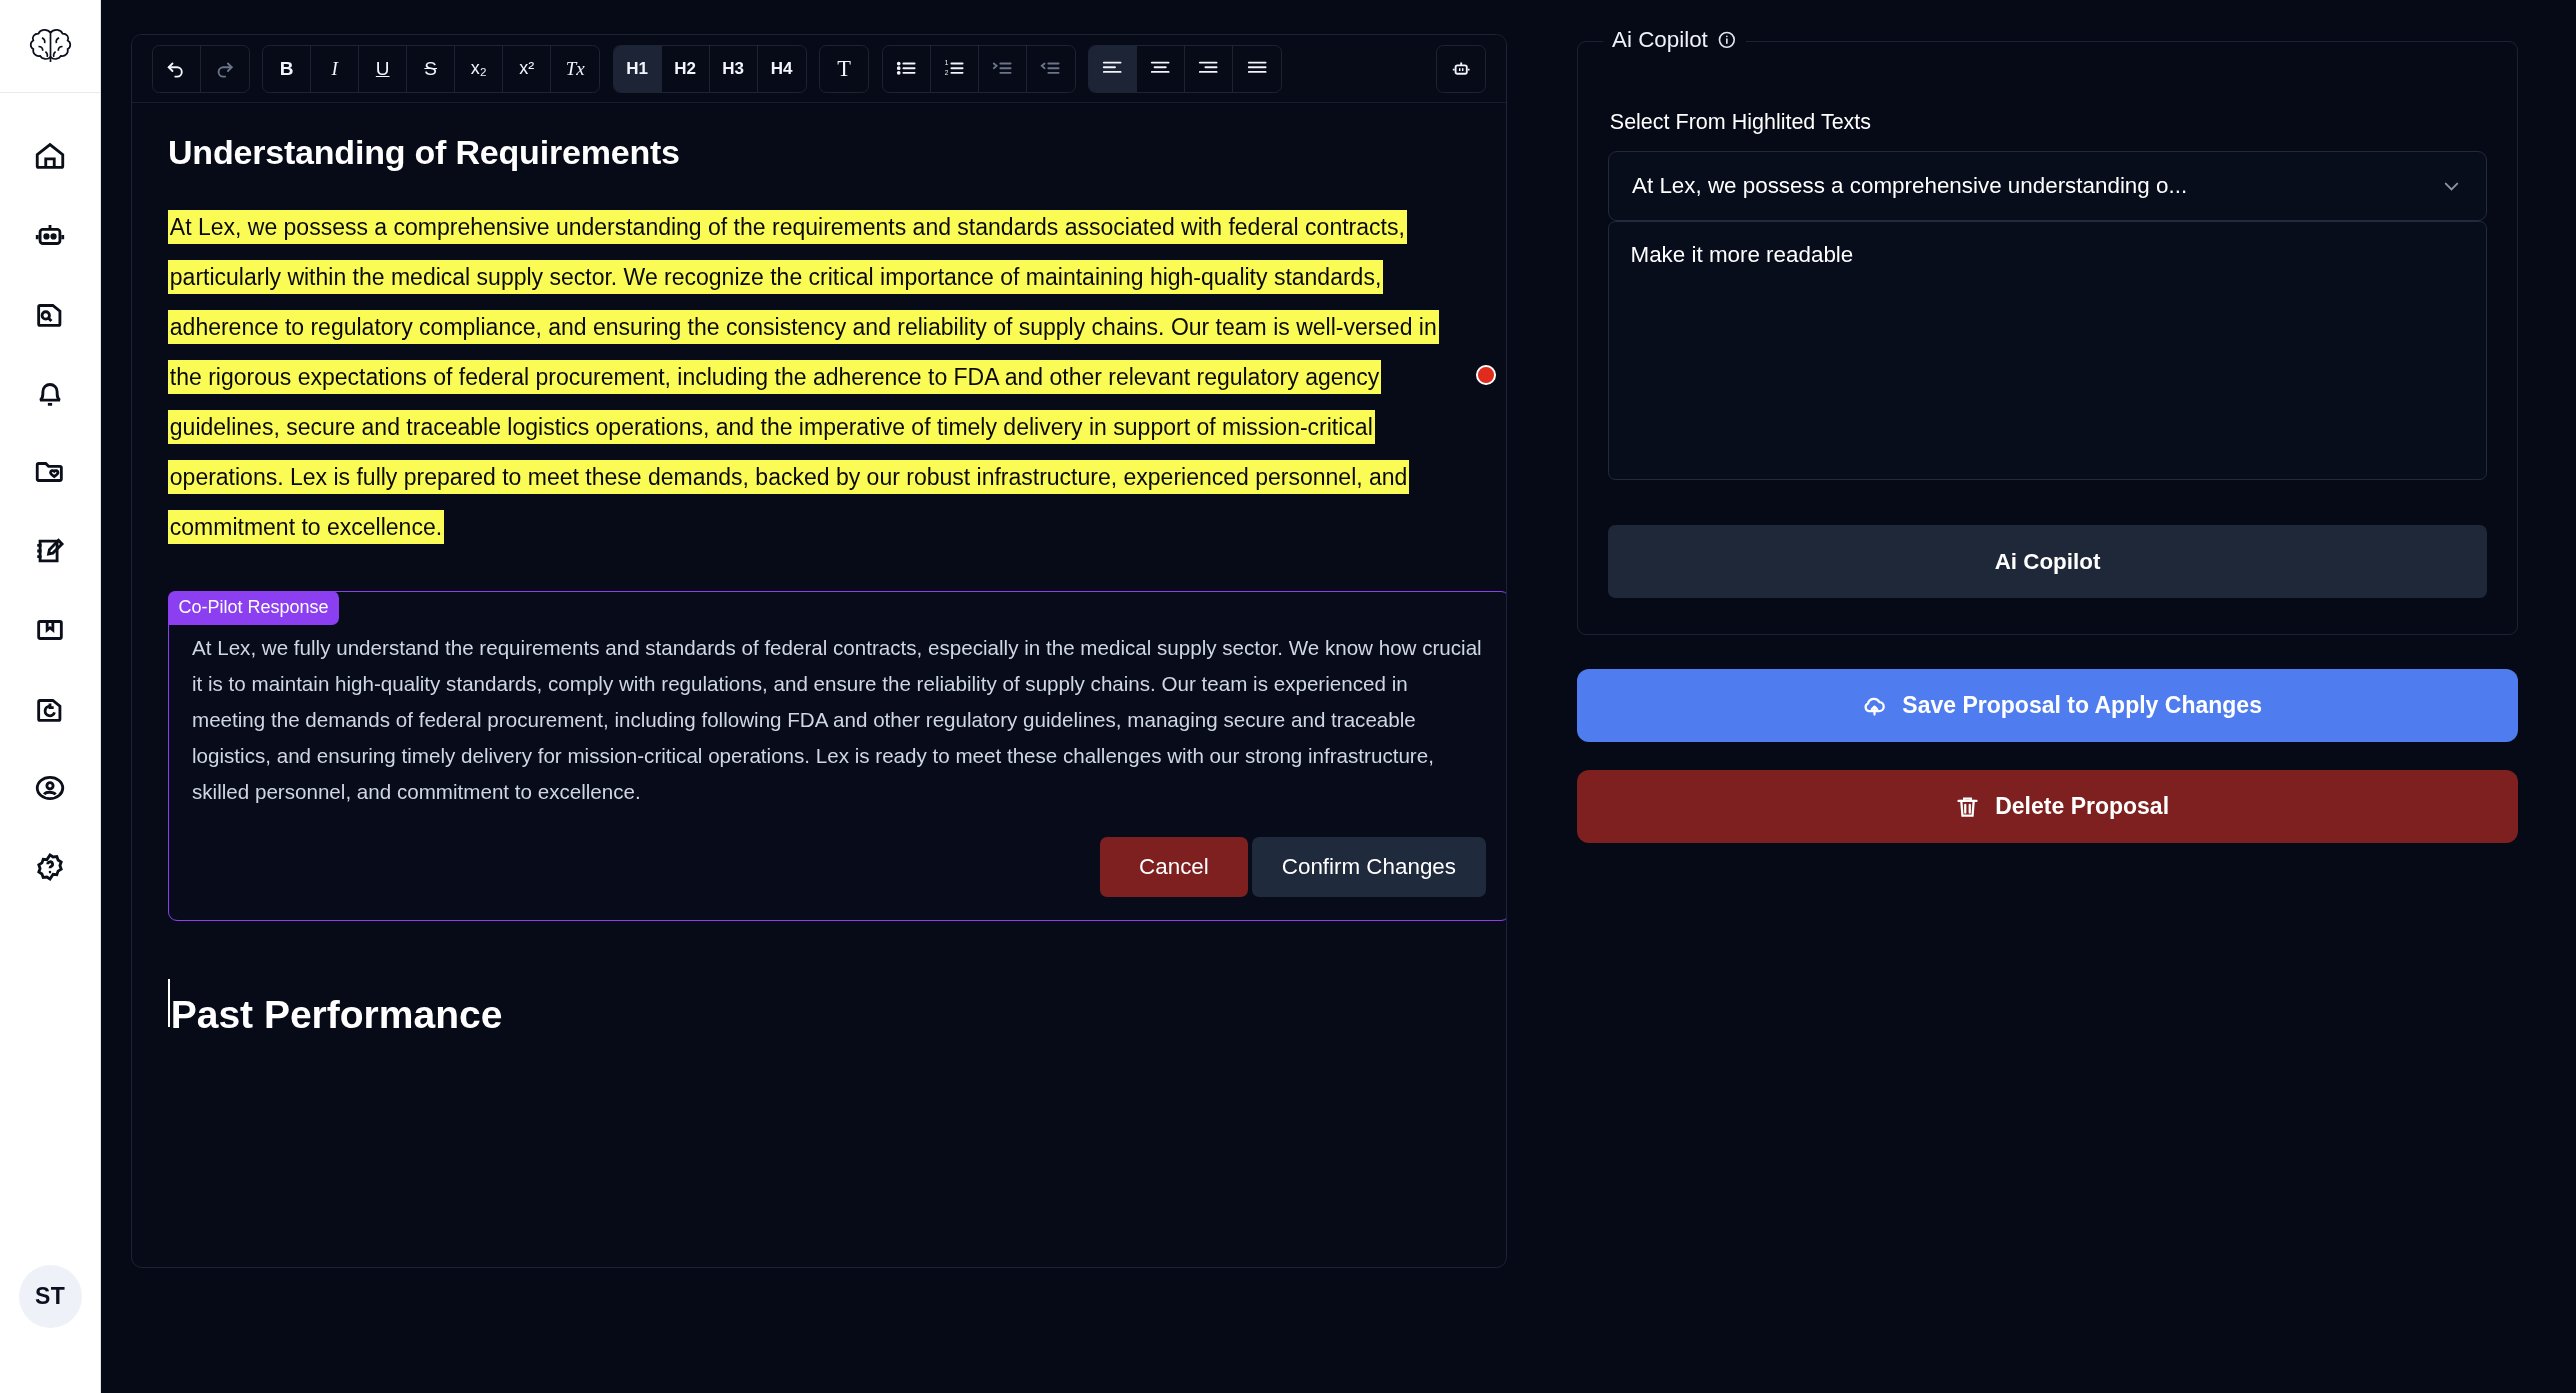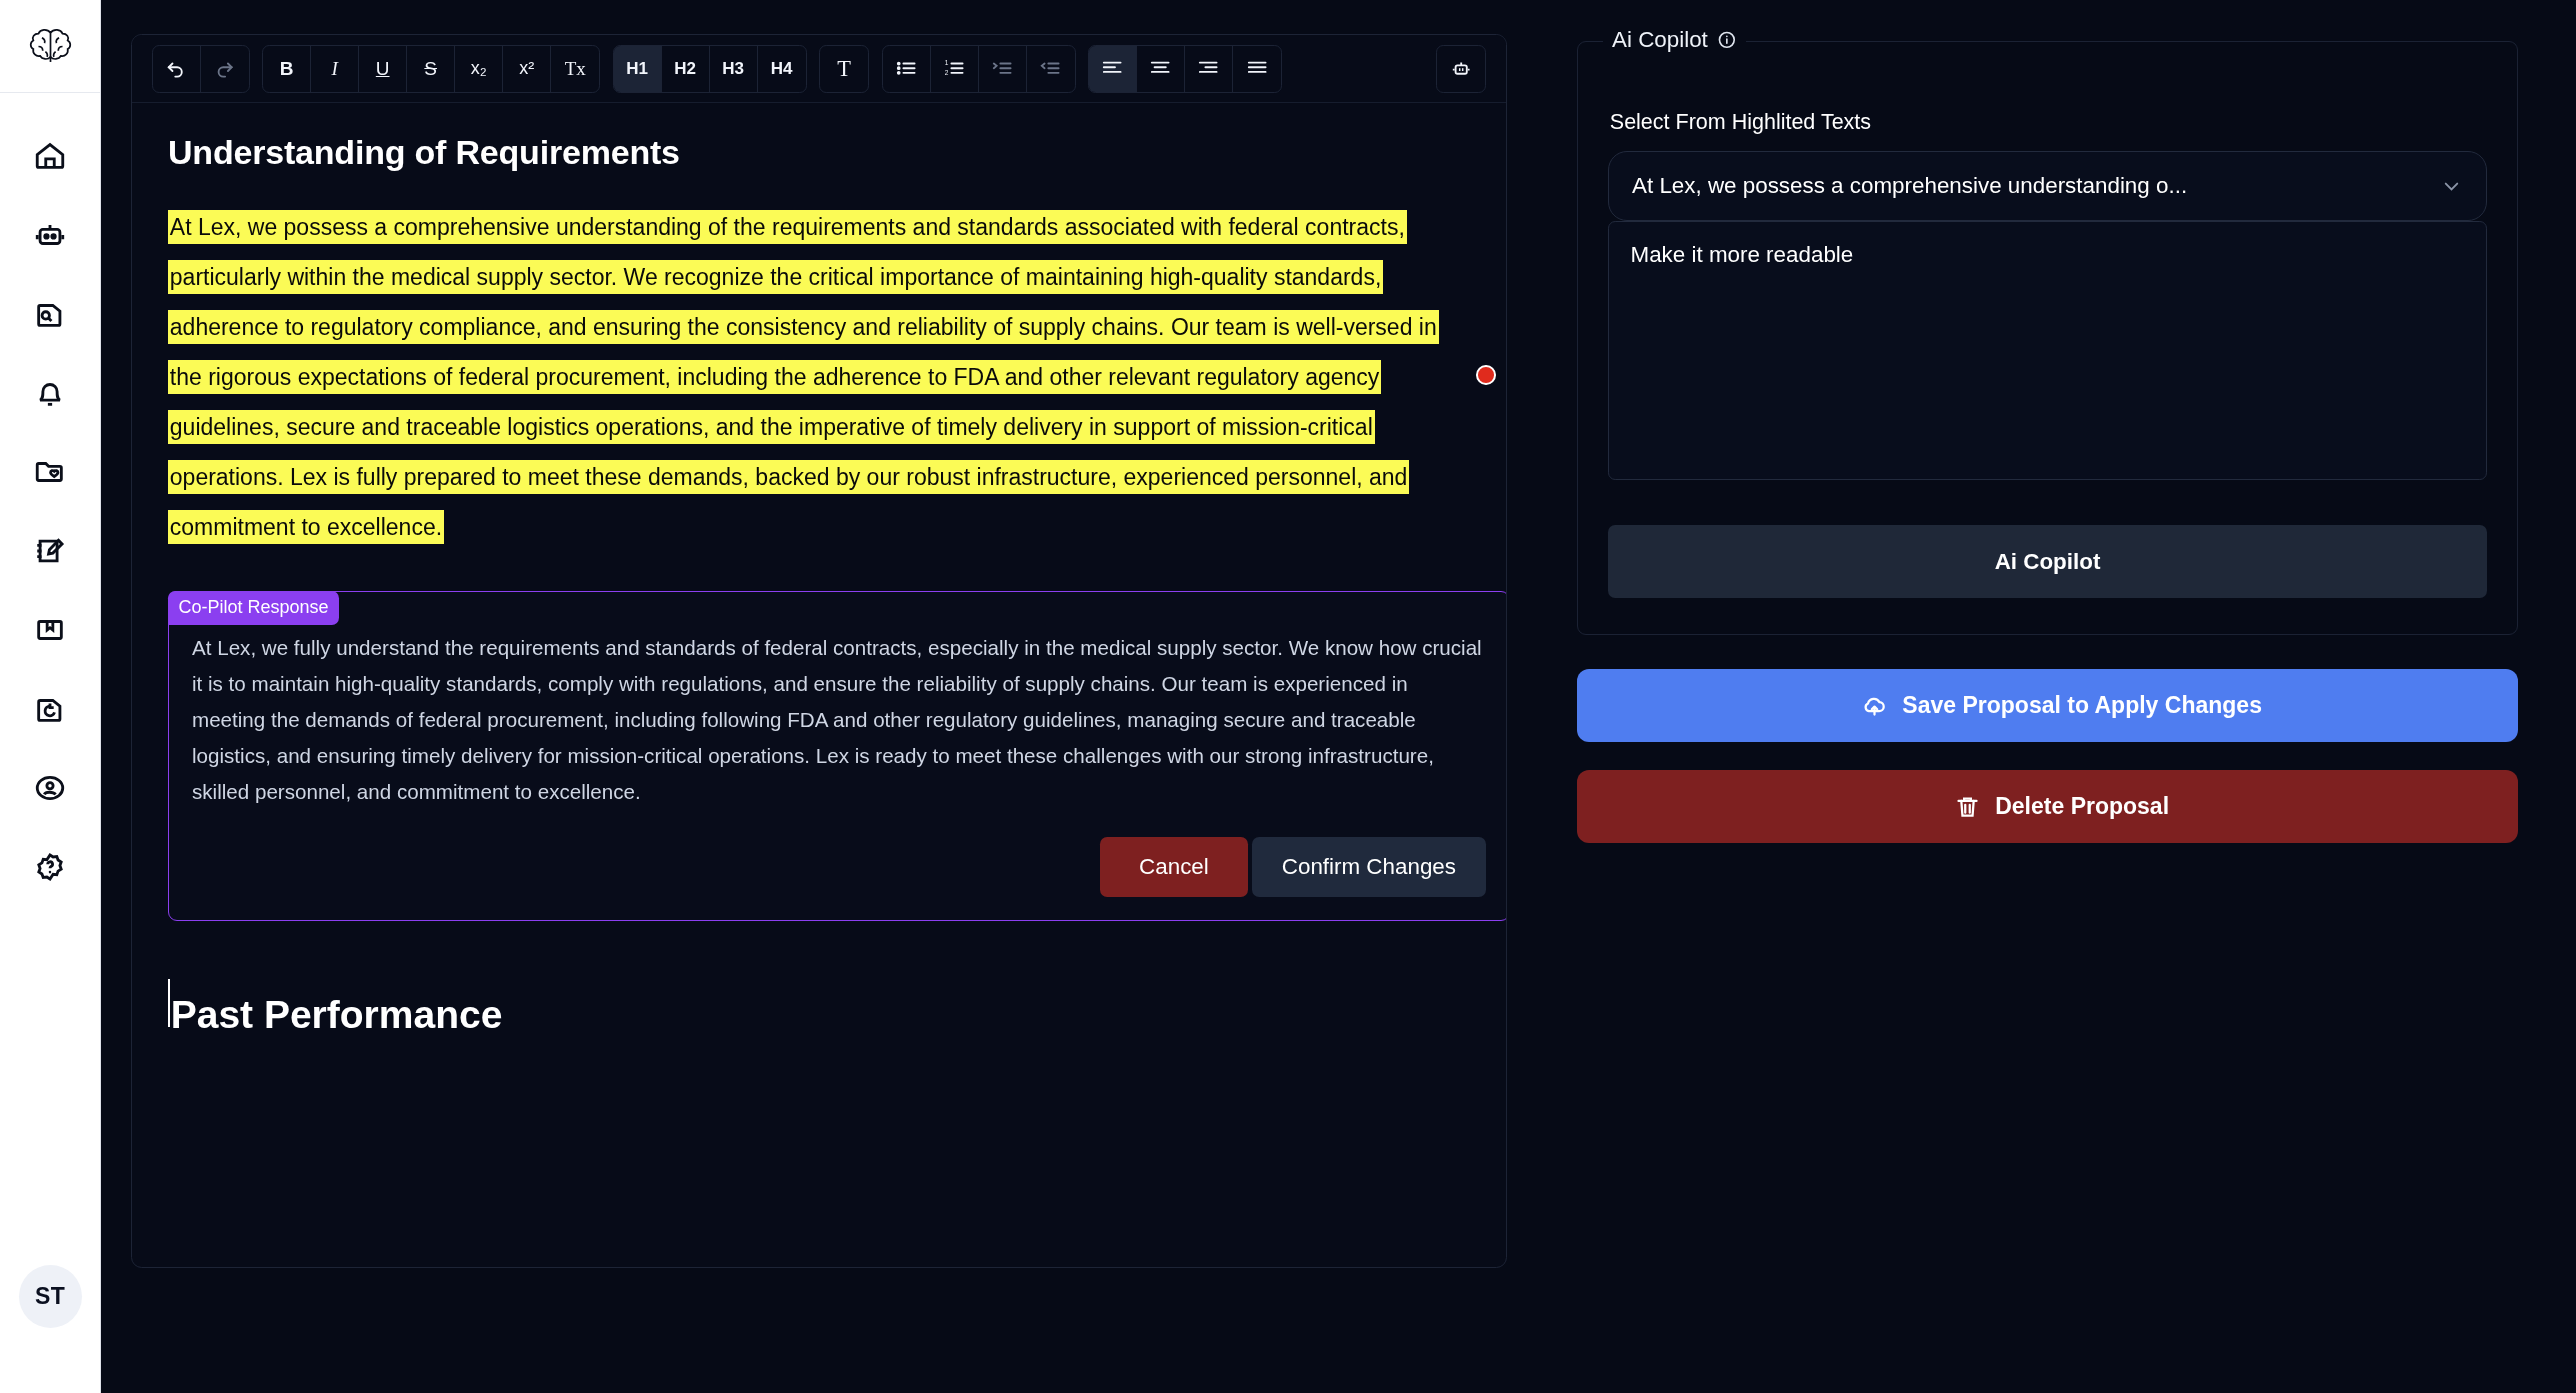--- a/index.html
+++ b/index.html
@@ -147,21 +147,21 @@
   }
   .legend {
     position: absolute; top: -15px; left: 25px;
     background: #060a16; padding: 0 9px;
     color: #eef2f8; font-size: 22.4px;
     display: flex; align-items: center; gap: 9px;
   }
   .legend svg { width: 19.7px; height: 19.7px; }
   .fld-label { color: #ffffff; font-size: 21.5px; margin: 41px 0 16px 1.8px; }
   .select {
-    height: 70px; border: 0.9px solid #222a3d; border-radius: 19px;
+    height: 70px; border: 0.9px solid #222a3d; border-radius: 9px;
     background: #080d1c; display: flex; align-items: center;
     justify-content: space-between; padding: 0 23px;
     color: #ffffff; font-size: 22.4px; cursor: pointer;
   }
   .select svg { width: 23px; height: 23px; color: #8a93a6; }
   .textarea {
     height: 259px; border: 0.9px solid #222a3d; border-radius: 7.2px;
     background: #080d1c; padding: 19.7px 21.5px;
     color: #ffffff; font-size: 22.4px; cursor: text;
   }
@@ -292,21 +292,21 @@
             </div>
           </div>
 
           <div class="tgroup">
             <div class="tbtn" style="font-weight:700">B</div>
             <div class="tbtn" style="font-style:italic;font-family:'Liberation Serif',serif">I</div>
             <div class="tbtn" style="text-decoration:underline">U</div>
             <div class="tbtn" style="text-decoration:line-through">S</div>
             <div class="tbtn sup">x₂</div>
             <div class="tbtn sup">x²</div>
-            <div class="tbtn" style="font-family:'Liberation Serif',serif">Tx</div>
+            <div class="tbtn" style="font-style:italic;font-family:'Liberation Serif',serif">Tx</div>
           </div>
 
           <div class="tgroup">
             <div class="tbtn on" style="font-weight:700;font-size:17px">H1</div>
             <div class="tbtn" style="font-weight:700;font-size:17px">H2</div>
             <div class="tbtn" style="font-weight:700;font-size:17px">H3</div>
             <div class="tbtn" style="font-weight:700;font-size:17px">H4</div>
           </div>
 
           <div class="tgroup solo">

